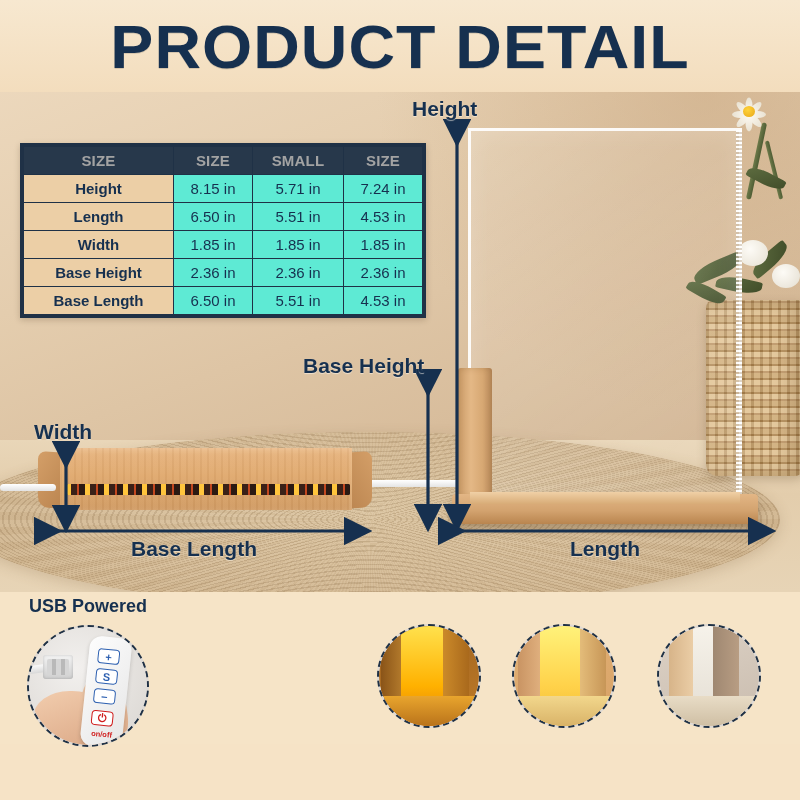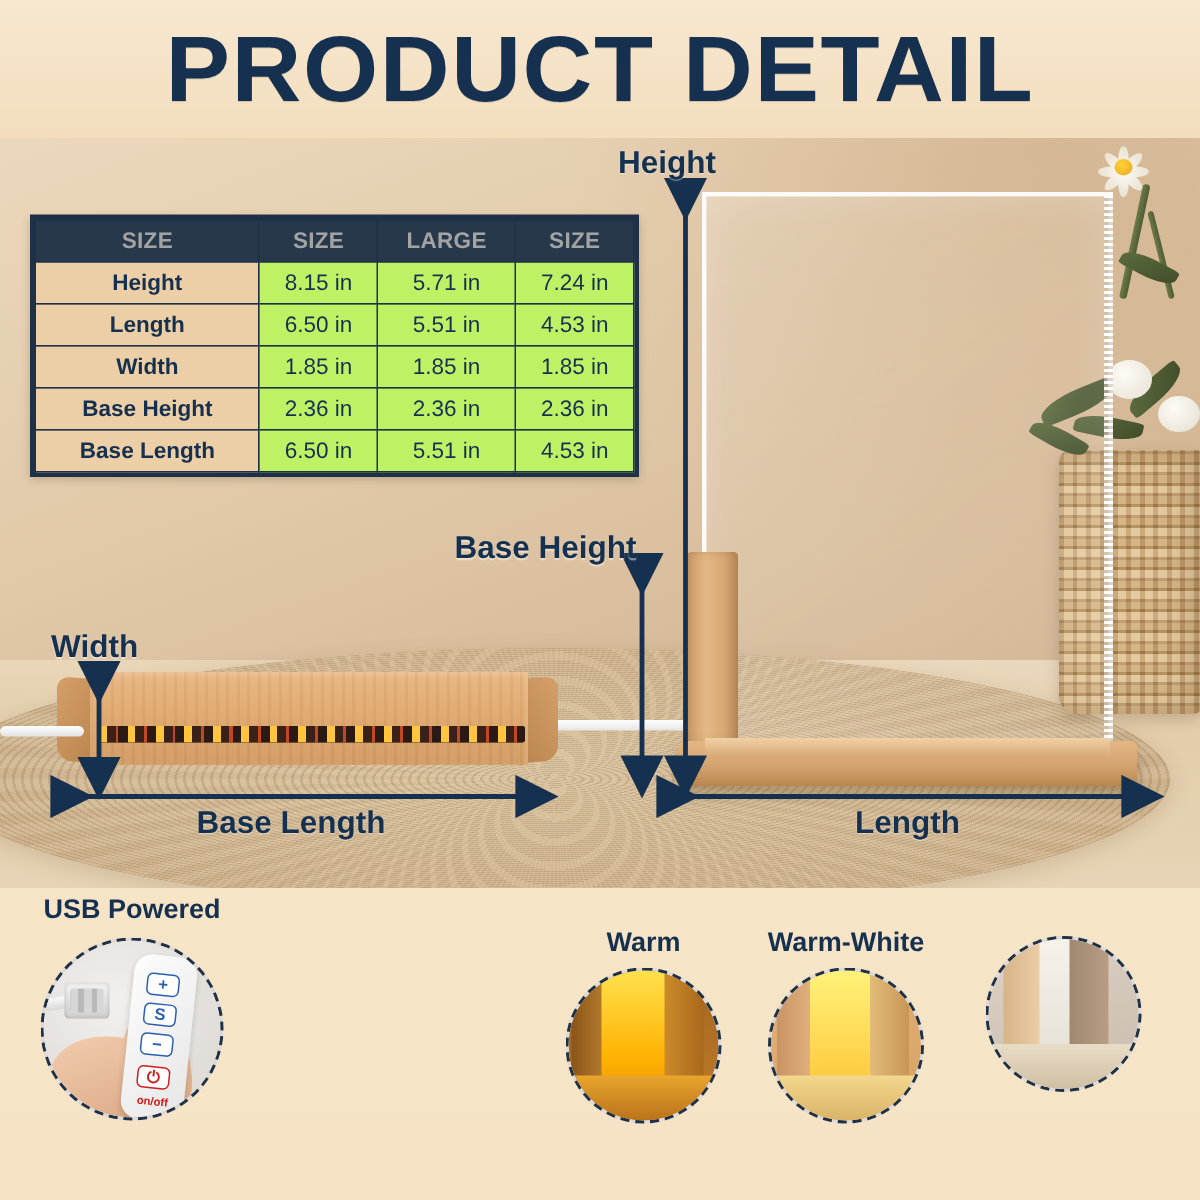--- a/index.html
+++ b/index.html
@@ -235,21 +235,21 @@
     height:28px;
     white-space:nowrap;
   }
   .spec-table thead th {
     background:#27384b;
     color:#a3a3a3;
     font-weight:bold;
     font-size:15px;
     letter-spacing:.2px;
   }
-  .spec-table tbody td { background:#bef264; color:#16304f; font-size:15px; }
+  .spec-table tbody td { background:#5eead4; color:#16304f; font-size:15px; }
   .spec-table tbody td.rowhead { font-weight:bold; background:#eccfa6; }
 
   
   .dim-label {
     position:absolute;
     color:#16304f;
     font-weight:bold;
     font-size:21px;
     line-height:22px;
     white-space:nowrap;
@@ -417,21 +417,21 @@
 
   <div class="title-band"></div>
   <div class="title">PRODUCT DETAIL</div>
 
   <div class="spec-table">
     <table>
       <thead>
         <tr>
           <th>SIZE</th>
           <th>SIZE</th>
-          <th>LARGE</th>
+          <th>SMALL</th>
           <th>SIZE</th>
         </tr>
       </thead>
       <tbody>
         <tr>
           <td class="rowhead">Height</td>
           <td>8.15 in</td>
           <td>5.71 in</td>
           <td>7.24 in</td>
         </tr>
@@ -508,34 +508,32 @@
             <div class="rbtn" style="top:52px;">−</div>
             <div class="rbtn power" style="top:74px;">⏻</div>
             <div class="ronoff">on/off</div>
           </div>
         </div>
       </div>
     </div>
 
 
     <div class="feat" style="left:368px; top:26px; width:122px;">
-      <div class="feat-label">Warm</div>
       <div class="circle" style="width:104px;height:104px;margin:6px auto 0;">
         <div class="circle-inner">
           <div class="lc-bg" style="background:linear-gradient(160deg,#9a5f1e,#c07c28);"></div>
           <div class="lc-post" style="left:2px;width:24px;background:linear-gradient(90deg,#8a5418,#b9802f);"></div>
           <div class="lc-post" style="left:60px;width:30px;background:linear-gradient(90deg,#d08f2c,#a9691c);"></div>
           <div class="lc-glow" style="left:22px;top:0;width:42px;height:100%;background:linear-gradient(180deg,#ffe14d,#ffb100 60%,#e07d0a);"></div>
           <div class="lc-floor" style="background:linear-gradient(180deg,#e9a52d,#b9731b);"></div>
         </div>
       </div>
     </div>
 
     <div class="feat" style="left:494px; top:26px; width:140px;">
-      <div class="feat-label">Warm-White</div>
       <div class="circle" style="width:104px;height:104px;margin:6px auto 0;">
         <div class="circle-inner">
           <div class="lc-bg" style="background:linear-gradient(160deg,#e2b177,#d8a265);"></div>
           <div class="lc-post" style="left:4px;width:26px;background:linear-gradient(90deg,#c99463,#e3b482);"></div>
           <div class="lc-post" style="left:62px;width:30px;background:linear-gradient(90deg,#e8c27f,#c79657);"></div>
           <div class="lc-glow" style="left:26px;top:0;width:40px;height:100%;background:linear-gradient(180deg,#fff27a,#ffd24a 60%,#f0b830);"></div>
           <div class="lc-floor" style="background:linear-gradient(180deg,#f2d78c,#d9b368);"></div>
         </div>
       </div>
     </div>

